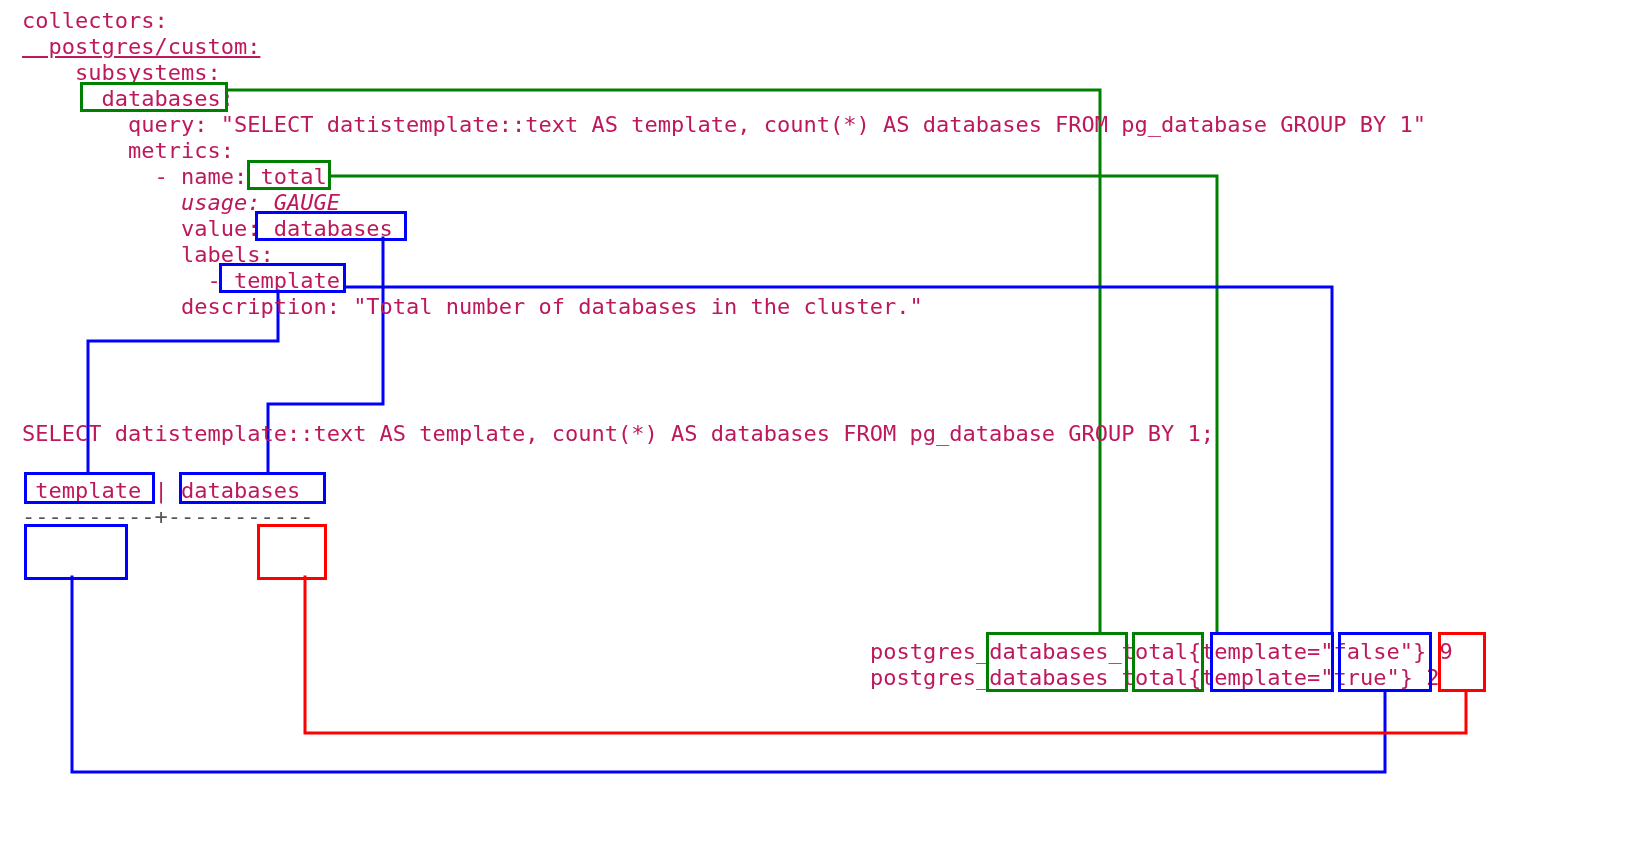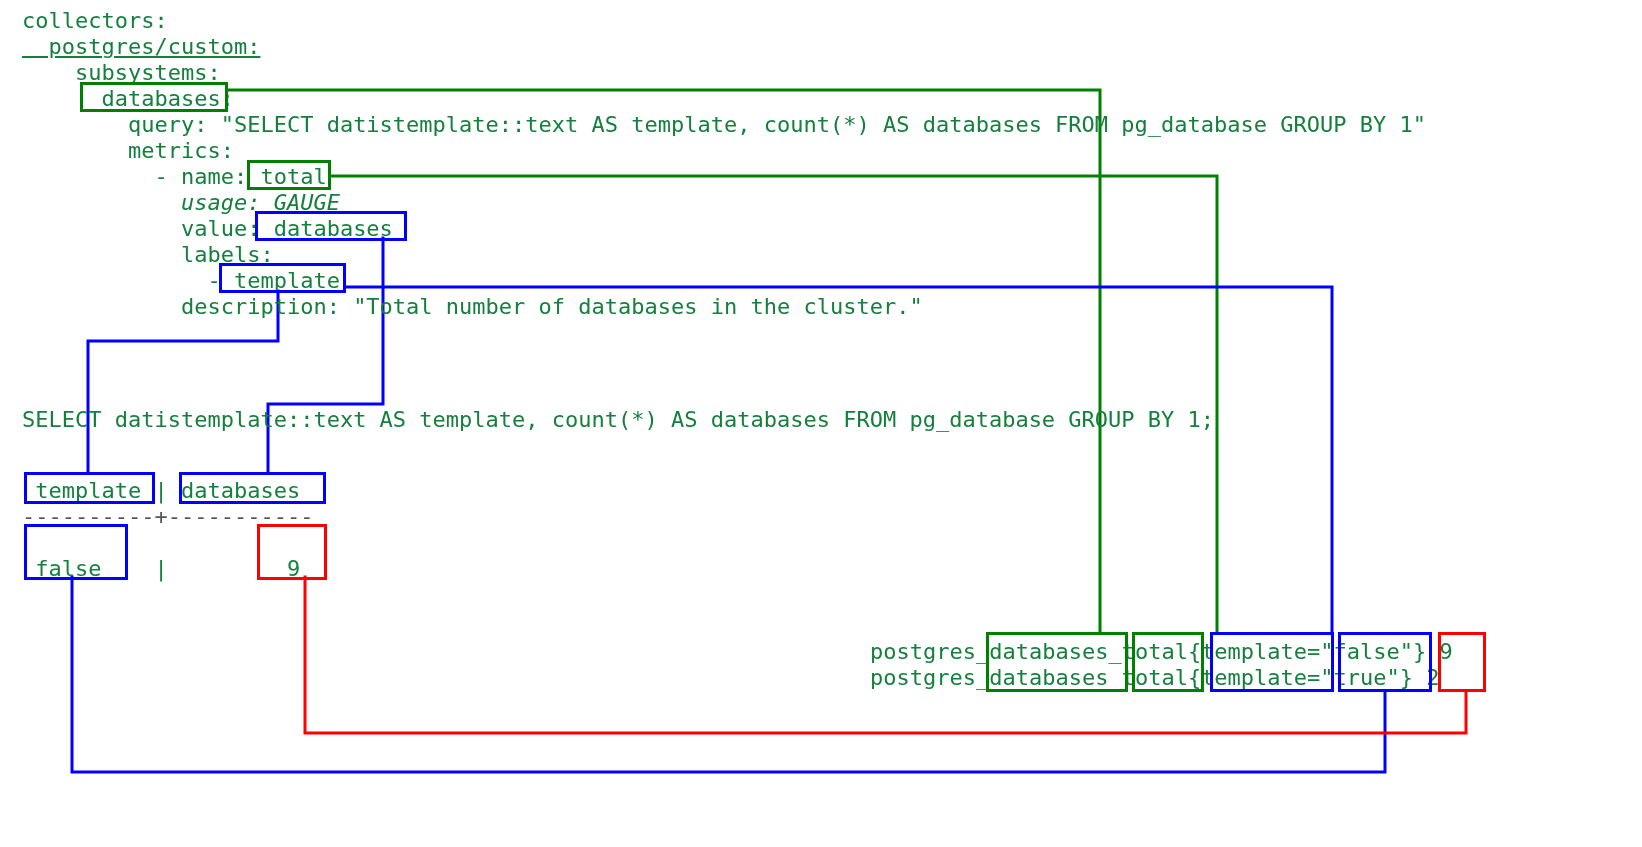--- a/index.html
+++ b/index.html
@@ -12,21 +12,21 @@
     color:#1a1a1a;
     overflow:hidden;
   }
   .code{
     position:absolute;
     white-space:pre;
     line-height:26px;
     letter-spacing:0px;
     font-family:"DejaVu Sans Mono","Liberation Mono",monospace;
     font-size:22px;
-    color:#15803d;
+    color:#be185d;
   }
   .hl{
     position:absolute;
     box-sizing:border-box;
     background:transparent;
     pointer-events:none;
   }
   .hl.green{border:3px solid #008000;}
   .hl.blue{border:3px solid #0000ff;}
   .hl.red{border:3px solid #ff0000;}
@@ -62,24 +62,23 @@
   <div class="code" style="left:22px;top:86px;">      databases:</div>
   <div class="code" style="left:22px;top:112px;">        query: "SELECT datistemplate::text AS template, count(*) AS databases FROM pg_database GROUP BY 1"</div>
   <div class="code" style="left:22px;top:138px;">        metrics:</div>
   <div class="code" style="left:22px;top:164px;">          - name: total</div>
   <div class="code" style="left:22px;top:190px;font-style:italic;">            usage: GAUGE</div>
   <div class="code" style="left:22px;top:216px;text-align:center;">            value: databases</div>
   <div class="code" style="left:22px;top:242px;">            labels:</div>
   <div class="code" style="left:22px;top:268px;">              - template</div>
   <div class="code" style="left:22px;top:294px;">            description: "Total number of databases in the cluster."</div>
 
-  <div class="code" style="left:22px;top:407px;">SELECT datistemplate::text AS template, count(*) AS databases FROM pg_database GROUP BY 1;</div>
+  <div class="code" style="left:22px;top:421px;">SELECT datistemplate::text AS template, count(*) AS databases FROM pg_database GROUP BY 1;</div>
   <div class="code" style="left:22px;top:478px;"> template | databases</div>
   <div class="code" style="left:22px;top:504px;color:#555;">----------+-----------</div>
-  <div class="code" style="left:22px;top:556px;"> false    |         9</div>
 
   <div class="code" style="left:870px;top:639px;">postgres_databases_total{template="false"} 9</div>
   <div class="code" style="left:870px;top:665px;">postgres_databases_total{template="true"} 2</div>
 
   <div class="hl green" style="left:80px;top:82px;width:148px;height:30px;"></div>
   <div class="hl green" style="left:247px;top:160px;width:84px;height:30px;"></div>
   <div class="hl blue" style="left:255px;top:211px;width:152px;height:30px;"></div>
   <div class="hl blue" style="left:219px;top:263px;width:127px;height:30px;"></div>
 
   <div class="hl blue" style="left:24px;top:472px;width:131px;height:32px;"></div>

